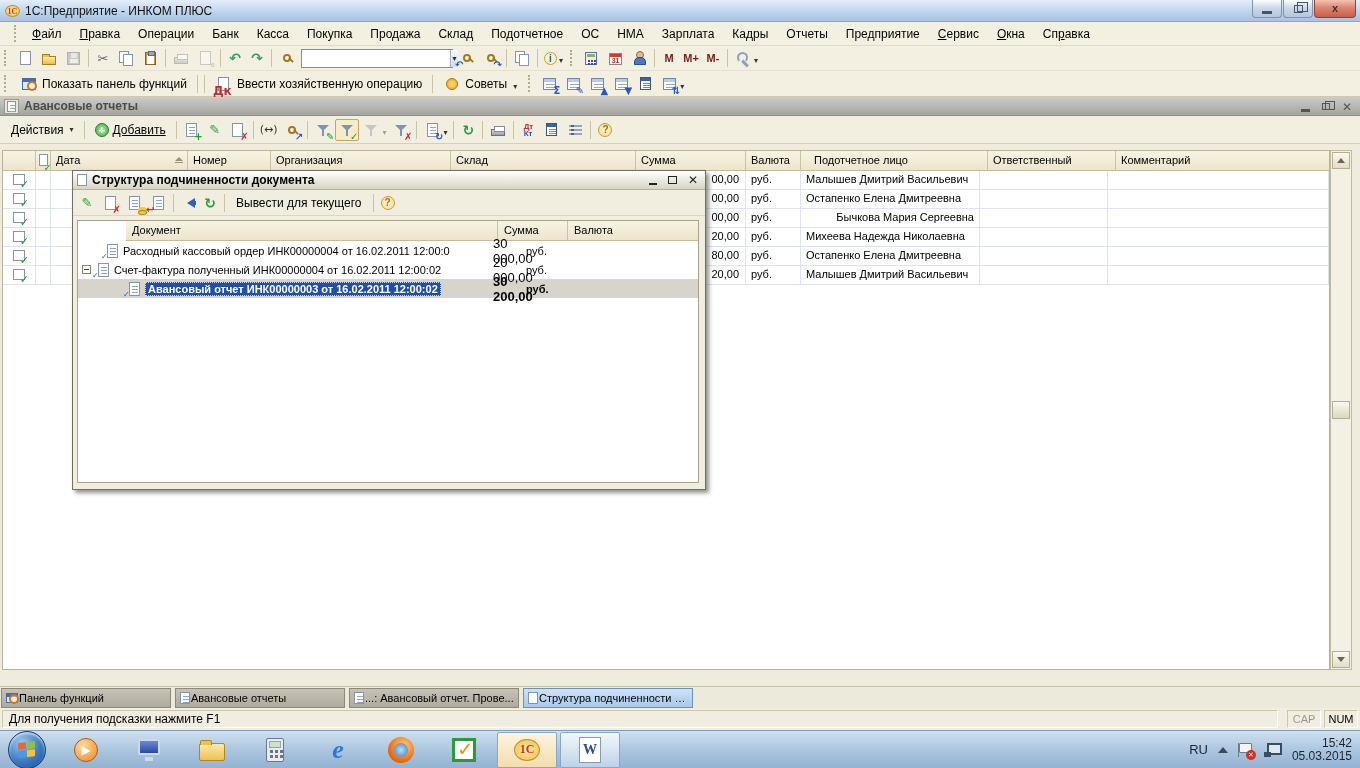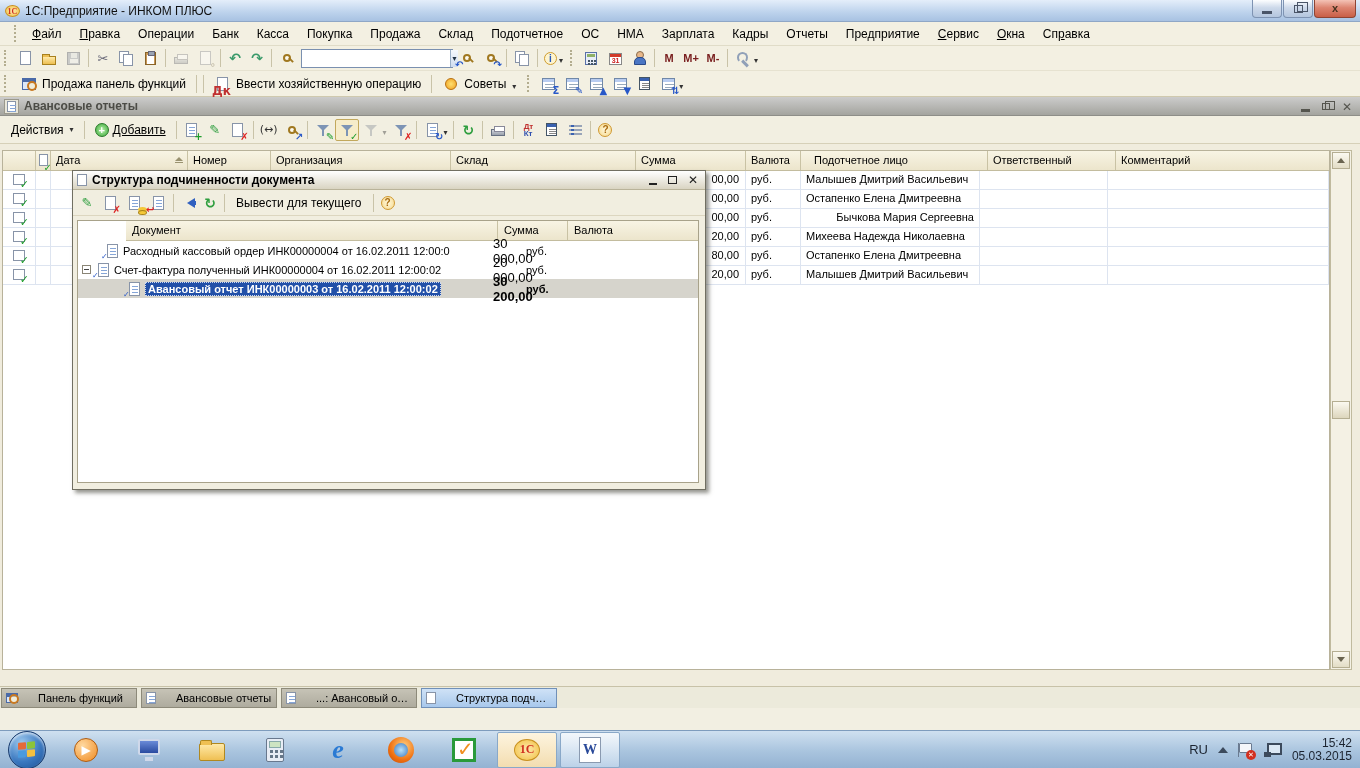--- a/index.html
+++ b/index.html
@@ -154,22 +154,22 @@
   .tree-cell{display:flex;align-items:center;overflow:hidden;white-space:nowrap;}
   .expander{width:9px;height:9px;border:1px solid #8a8576;background:#fff;margin-right:4px;position:relative;flex:none;}
   .expander:before{content:"";position:absolute;left:1px;top:3px;width:5px;height:1px;background:#444;}
   .lbl-sel{background:#2250a8;color:#fff;font-weight:bold;outline:1px dotted #cdd8ee;outline-offset:-1px;padding:1px 3px;}
   .sum-cell{text-align:left;padding-right:5px;font-size:13px;padding-left:43px;}
   .cur-cell{padding-left:6px;font-size:11px;}
   .bold{font-weight:bold;}
 
   
   .tabsbar{position:absolute;left:0;top:686px;width:1360px;height:22px;background:#eceadb;border-top:1px solid #c8c2a8;display:flex;align-items:flex-end;padding:0 1px;}
-  .wtab{width:136px;height:20px;margin-right:4px;background:linear-gradient(#c6c3b6,#aeab9e);border:1px solid #8d8a7a;
-    display:flex;align-items:center;gap:20px;padding:0 4px;font-size:11px;white-space:nowrap;overflow:hidden;}
+  .wtab{width:170px;height:20px;margin-right:4px;background:linear-gradient(#c6c3b6,#aeab9e);border:1px solid #8d8a7a;
+    display:flex;align-items:center;gap:1px;padding:0 4px;font-size:11px;white-space:nowrap;overflow:hidden;}
   .wtab.active{background:linear-gradient(#cfe2f6,#a8c8ec);border-color:#7090b8;}
   .wtab .lbl{overflow:hidden;text-overflow:ellipsis;}
 
   
   .statusbar{position:absolute;left:0;top:708px;width:1360px;height:22px;background:#f1eee1;display:flex;align-items:center;padding:0 2px;}
   .spanel{height:18px;border:1px solid #cdc7ad;border-right-color:#fff;border-bottom-color:#fff;display:flex;align-items:center;padding:0 6px;}
   .spanel.hint{flex:1;margin-right:6px;}
   .spanel.kb{width:34px;justify-content:center;margin-left:3px;font-size:11px;}
   .kb.off{color:#a09a84;}
 
@@ -370,21 +370,21 @@
         <span class="caret">▾</span>
       </div>
   </div>
 
   <div class="tbar tb2">
     <span class="grip"></span>
     <div class="tbtn txt">
       <span class="ic">
           <span class="sh-panel"></span>
         </span>
-      <span>Продажа панель функций</span>
+      <span>Показать панель функций</span>
     </div>
     <span class="sep"></span>
     <span class="sep"></span>
     <div class="tbtn txt">
       <span class="ic">
           <span class="sh-doc"></span>
           <span class="bdg bl" style="color:#c03030;font-size:12px;left:-2px;">Дк</span>
         </span>
       <span>Ввести хозяйственную операцию</span>
     </div>
@@ -794,20 +794,31 @@
       <div class="wtab">
         <span class="sh-doc lines" style="width: 10px; height: 12px; flex: 0 0 auto;"></span>
         <span class="lbl">...: Авансовый отчет. Прове...</span>
       </div>
       <div class="wtab active">
         <span class="sh-doc" style="width: 10px; height: 12px; flex: 0 0 auto;"></span>
         <span class="lbl">Структура подчиненности д...</span>
       </div>
     </div>
 
+  <div class="statusbar">
+    <div class="spanel hint">
+        <span>Для получения подсказки нажмите F1</span>
+      </div>
+    <div class="spanel kb off">
+        <span>CAP</span>
+      </div>
+    <div class="spanel kb">
+        <span>NUM</span>
+      </div>
+  </div>
 
   <div class="taskbar">
     <div class="orb">
       <span class="flag">
         <i style="background:#e46a3a;"></i>
           <i style="background:#8cc43a;"></i>
           <i style="background:#4a9ade;"></i>
           <i style="background:#f4c040;"></i>
       </span>
     </div>

